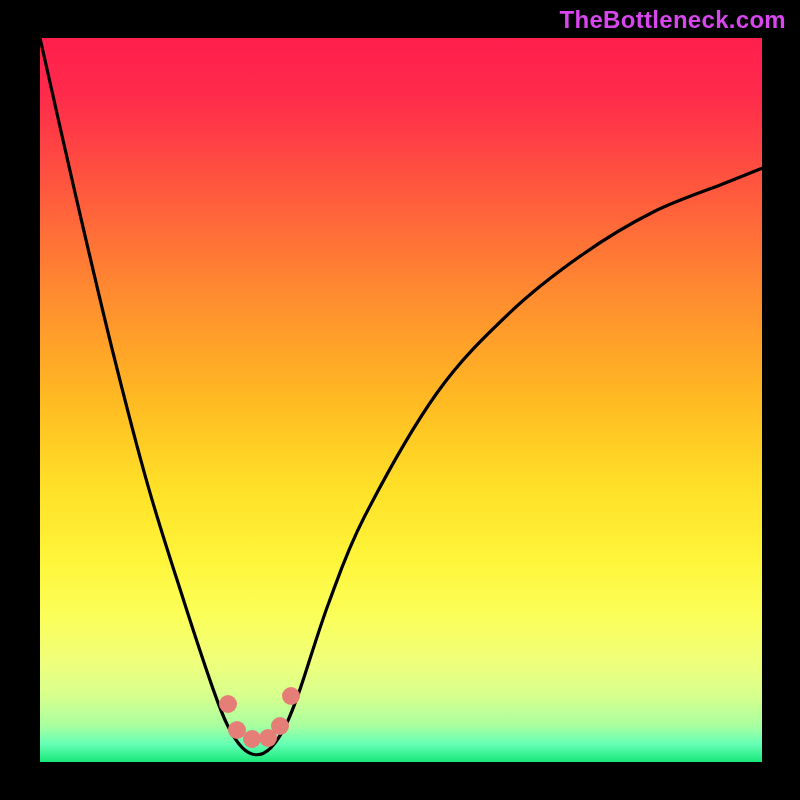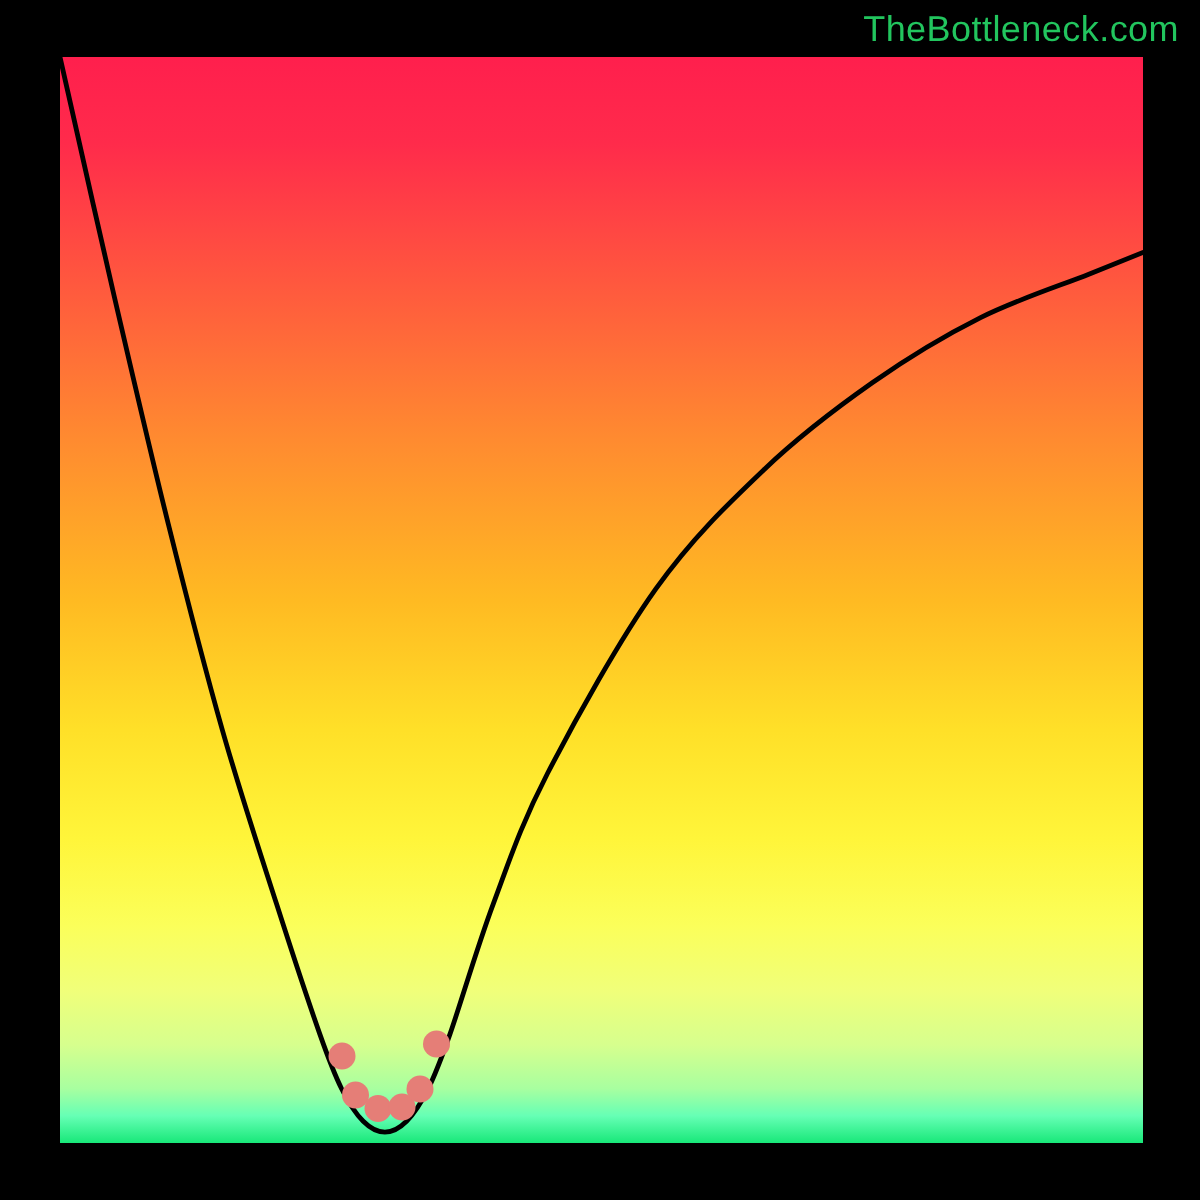--- a/index.html
+++ b/index.html
@@ -39,22 +39,22 @@
     top: 0;
     width: 100%;
     height: 100%;
   }
   .watermark {
     position: absolute;
     top: 6px;
     right: 14px;
     font-family: Arial, Helvetica, sans-serif;
     font-size: 24px;
-    font-weight: 400;
-    color: #22c55e;
+    font-weight: 700;
+    color: #d946ef;
     letter-spacing: 0.3px;
     text-align: right;
   }
 </style>
 </head>
 <body>
 
 <div class="frame">
   <div class="plot">
     <svg class="gradient" viewBox="0 0 722 724" preserveAspectRatio="none">

